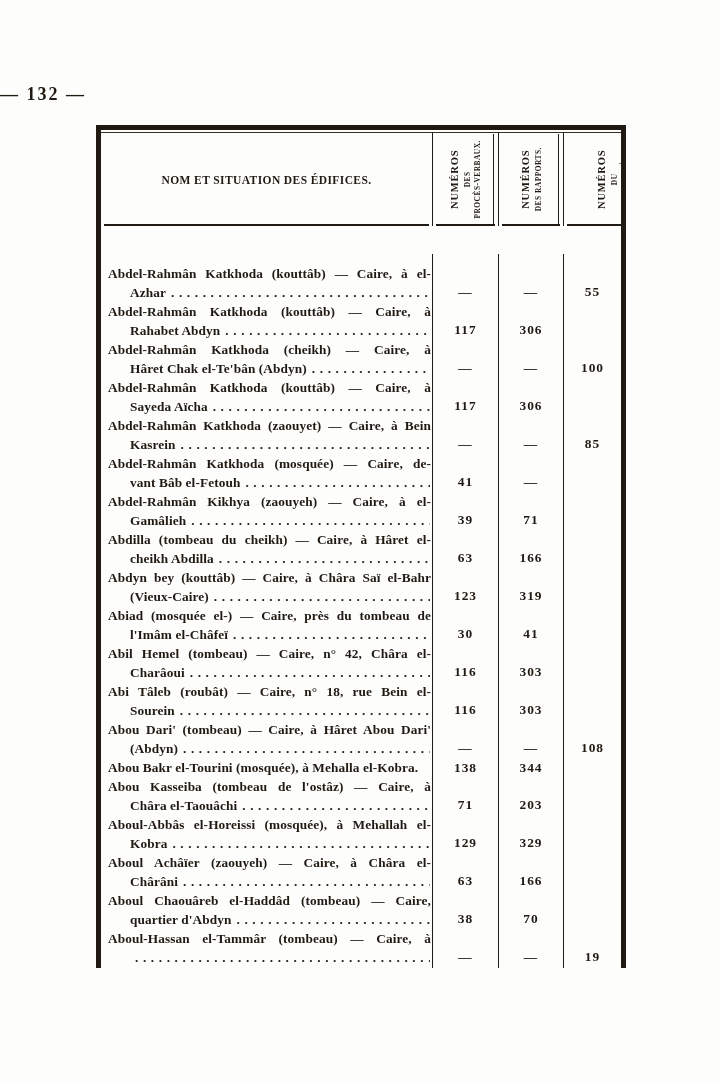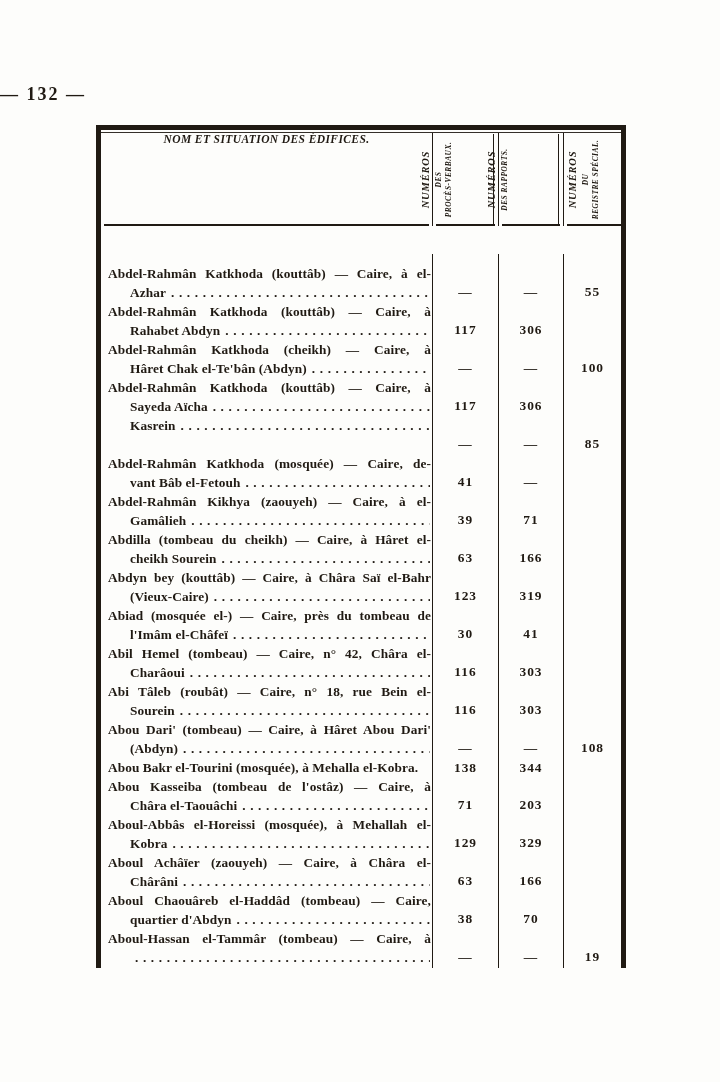--- a/index.html
+++ b/index.html
@@ -48,22 +48,22 @@
   }
   
   .header-row {
     height: 106px;
     display: grid;
     grid-template-columns: 331px 66px 65px 1fr;
   }
   .hcell {
     position: relative;
     display: flex;
+    align-items: center;
     justify-content: center;
-    font-style: italic;
   }
   .hcell.num-h { border-left: 1.6px solid var(--ink); }
   
   .hcell.num-h::after {
     content: "";
     position: absolute;
     top: 1px; bottom: 1px; right: 4px;
     width: 1.2px;
     background: var(--ink);
   }
@@ -266,20 +266,21 @@
         <span class="leader"></span>
       </div>
     </div>
     <div class="cell num">117</div>
     <div class="cell num">306</div>
     <div class="cell num"></div>
   </div>
 
   <div class="row">
     <div class="cell name">
+      <div class="l1">Abdel-Rahmân Katkhoda (zaouyet) — Caire, à Bein</div>
       <div class="l2">
         <span class="txt">Kasrein</span>
         <span class="leader"></span>
       </div>
     </div>
     <div class="cell num">—</div>
     <div class="cell num">—</div>
     <div class="cell num">85</div>
   </div>
 
@@ -306,21 +307,21 @@
     </div>
     <div class="cell num">39</div>
     <div class="cell num">71</div>
     <div class="cell num"></div>
   </div>
 
   <div class="row">
     <div class="cell name">
       <div class="l1">Abdilla (tombeau du cheikh) — Caire, à Hâret el-</div>
       <div class="l2">
-        <span class="txt">cheikh Sourein</span>
+        <span class="txt">cheikh Abdilla</span>
         <span class="leader"></span>
       </div>
     </div>
     <div class="cell num">63</div>
     <div class="cell num">166</div>
     <div class="cell num"></div>
   </div>
 
   <div class="row">
     <div class="cell name">

